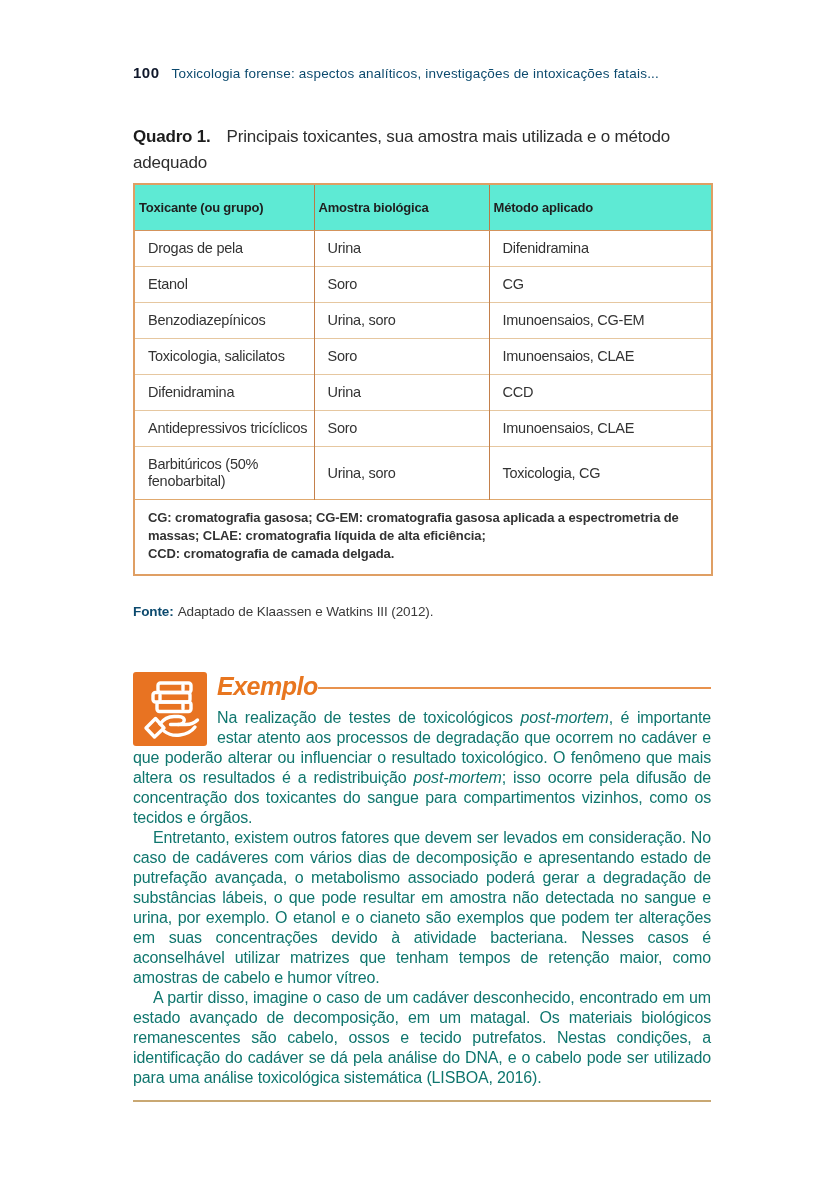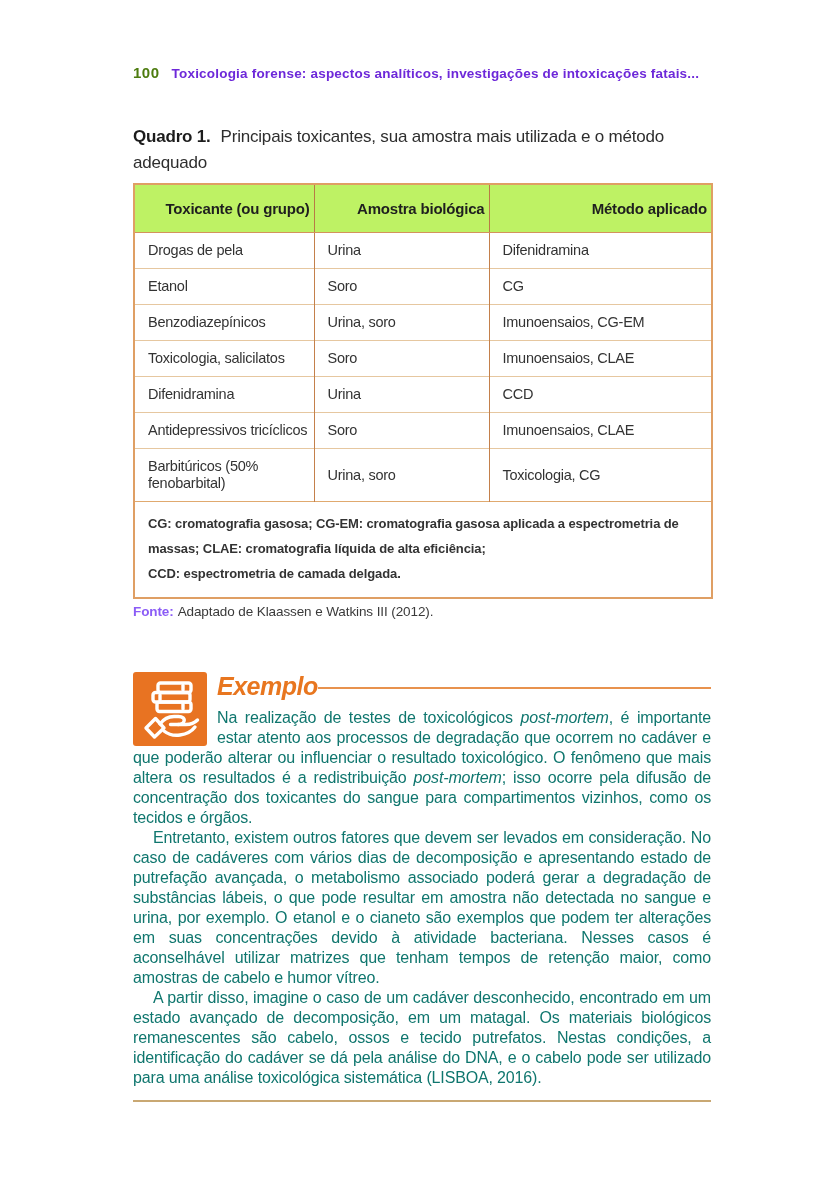--- a/index.html
+++ b/index.html
@@ -2,40 +2,40 @@
 <html><head>
 <meta charset="utf-8">
 <style>
   html,body{margin:0;padding:0;background:#ffffff;}
   .page{
     position:relative;width:827px;height:1200px;background:#ffffff;
     font-family:"Liberation Sans","DejaVu Sans",sans-serif;overflow:hidden;
   }
   
   .running-head{position:absolute;left:133px;top:64px;width:578px;display:flex;align-items:baseline;gap:12px;}
-  .page-num{font-weight:bold;font-size:15px;color:#4d7c0f;letter-spacing:.5px;}
-  .running-title{font-size:13.5px;color:#6d28d9;letter-spacing:.2px;font-weight:bold;}
+  .page-num{font-weight:bold;font-size:15px;color:#0f172a;letter-spacing:.5px;}
+  .running-title{font-size:13.5px;color:#0c4a6e;letter-spacing:.2px;}
   
   .caption{position:absolute;left:133px;top:124px;width:578px;font-size:17px;line-height:26px;color:#2e2e2e;letter-spacing:-.2px;}
-  .caption .cap-label{font-weight:bold;color:#1c1c1c;margin-right:10px;}
+  .caption .cap-label{font-weight:bold;color:#1c1c1c;margin-right:16px;}
   
   table.qtable{position:absolute;left:133px;top:183px;width:578px;border-collapse:collapse;table-layout:fixed;
     border:2px solid #df9f64;}
-  .qtable th{background:#bef264;font-weight:bold;font-size:15px;color:#1f1f1f;text-align:right;
+  .qtable th{background:#5eead4;font-weight:bold;font-size:13px;color:#1f1f1f;text-align:left;
     padding:15px 4px;border-left:1px solid #b97a46;border-bottom:1px solid #d3935c;letter-spacing:-.2px;}
   .qtable th:first-child{border-left:none;}
   .qtable td{font-size:14.5px;color:#333333;line-height:17px;letter-spacing:-.25px;
     padding:9px 4px 9px 13px;border-left:1px solid #c4804b;border-top:1px solid #e6c7a0;vertical-align:middle;}
   .qtable td:first-child{border-left:none;}
   .qtable tbody tr:first-child td{border-top:none;}
   .qtable td.footnote{border-left:none;border-top:1px solid #e0a96f;font-size:13px;font-weight:600;
-    line-height:25px;color:#333333;padding:9px 12px 11px 13px;letter-spacing:-.1px;}
+    line-height:18px;color:#333333;padding:9px 12px 11px 13px;letter-spacing:-.1px;}
   
   .fonte{position:absolute;left:133px;top:604px;width:578px;font-size:13.5px;color:#3a3a3a;letter-spacing:-.1px;}
-  .fonte .fonte-label{font-weight:bold;color:#8b5cf6;margin-right:4px;}
+  .fonte .fonte-label{font-weight:bold;color:#0c4a6e;margin-right:4px;}
   
   .example{position:absolute;left:133px;top:670px;width:578px;}
   .ex-icon{float:left;width:74px;height:74px;background:#e87322;border-radius:3px;margin:2px 10px 0 0;
     display:flex;align-items:center;justify-content:center;}
   .ex-head{display:flex;align-items:center;gap:0;height:32px;margin-bottom:6px;overflow:hidden;}
   .ex-title{font-size:25px;font-weight:bold;font-style:italic;color:#e8761f;letter-spacing:-.5px;white-space:nowrap;}
   .ex-rule{flex:1;border-top:2px solid #e8924e;margin-top:3px;}
   .ex-body p{margin:0;font-size:16px;line-height:20px;color:#0f766e;text-align:justify;letter-spacing:-.15px;}
   .ex-body p.indent{text-indent:20px;}
   .ex-body em{font-style:italic;}
@@ -103,21 +103,21 @@
         <tr>
         <td>Barbitúricos (50% fenobarbital)</td>
         <td>Urina, soro</td>
         <td>Toxicologia, CG</td>
       </tr>
       </tbody>
     <tfoot>
       <tr>
         <td class="footnote" colspan="3">
             <div>CG: cromatografia gasosa; CG-EM: cromatografia gasosa aplicada a espectrometria de massas; CLAE: cromatografia líquida de alta eficiência;</div>
-            <div>CCD: espectrometria de camada delgada.</div>
+            <div>CCD: cromatografia de camada delgada.</div>
           </td>
       </tr>
     </tfoot>
   </table>
 
   <div class="fonte">
     <span class="fonte-label">Fonte:</span><span>Adaptado de Klaassen e Watkins III (2012).</span>
   </div>
 
   <div class="example">

